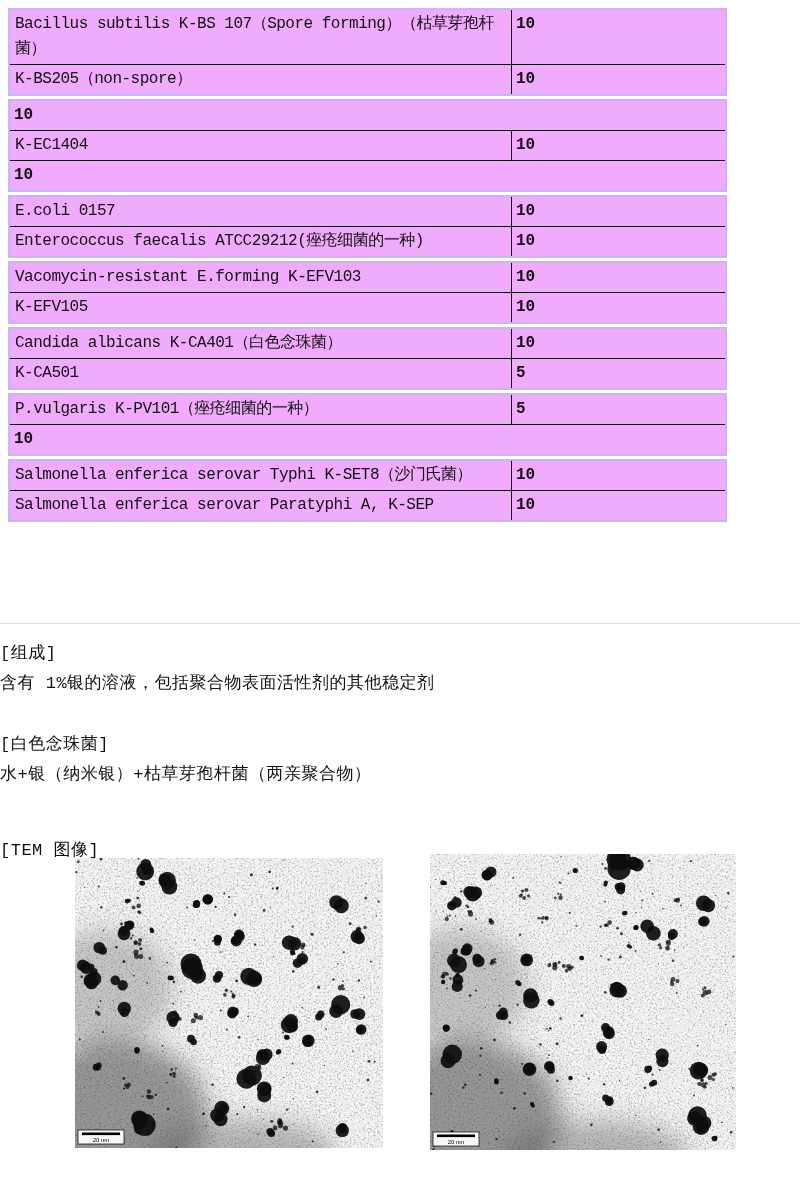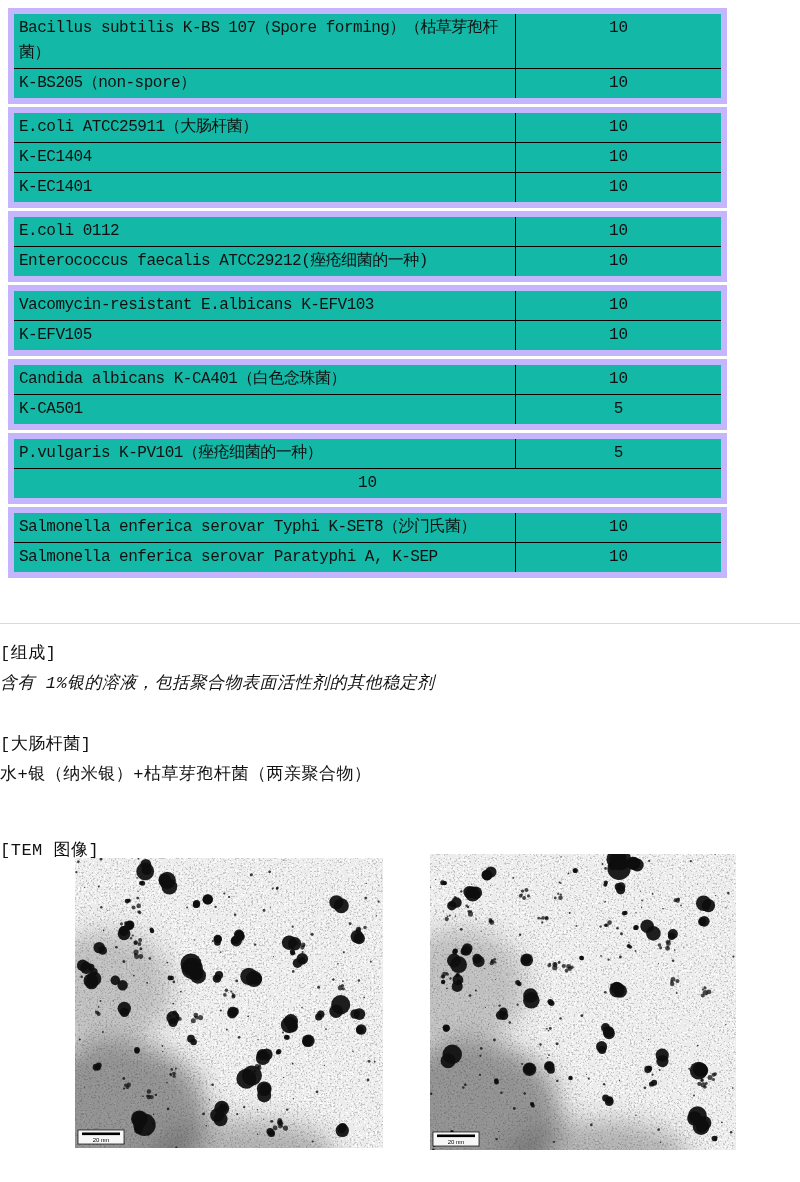--- a/index.html
+++ b/index.html
@@ -10,52 +10,53 @@
     font-family:"Liberation Mono","DejaVu Sans Mono",monospace;
     color:#111;
     overflow:hidden;
   }
   
   .strain-table{
     position:absolute;left:8px;top:8px;width:719px;
     font-size:16px;line-height:25px;
   }
   .t-group{
-    border:6px solid #c4b5fd;
+    border:2px solid #c4b5fd;
     margin-top:3px;           
-    background:#14b8a6;
+    background:#f0abfc;
   }
   .t-group:first-child{margin-top:0;}
   .t-row{display:flex;align-items:stretch;}
   .t-row + .t-row{border-top:1px solid #000;}
   .t-cell-name{
     width:492px;flex:none;
     padding:2px 4px 2px 5px;
     border-right:1px solid #000;
     letter-spacing:-0.5px;
     word-break:break-word;
   }
   .t-cell-val{
-    flex:1;text-align:center;
+    flex:1;
     padding:2px 4px;
+    font-weight:bold;
   }
   
   .separator{
     position:absolute;left:0;top:623px;width:800px;height:0;
     border:none;border-top:1px solid #d9d9d9;margin:0;
   }
   
   .section-heading,.section-body{
     position:absolute;left:0;width:796px;
     text-align:left;
     font-size:17px;line-height:24px;
     letter-spacing:0.5px;
   }
   .h-comp{top:642px;}
-  .b-comp{top:672px;font-style:italic;}
+  .b-comp{top:672px;}
   .h-form{top:733px;}
   .b-form{top:763px;}
   .h-tem{top:817px;margin-top:22px;}
   
   .tem-figure{position:absolute;display:block;}
   .tem-left{left:75px;top:858px;}
   .tem-right{left:430px;top:854px;}
 </style>
 </head>
 <body>
@@ -68,45 +69,43 @@
           <div class="t-cell-name">Bacillus subtilis K-BS 107（Spore forming）（枯草芽孢杆菌）</div>
           <div class="t-cell-val">10</div>
         </div>
         <div class="t-row">
           <div class="t-cell-name">K-BS205（non-spore）</div>
           <div class="t-cell-val">10</div>
         </div>
       </div>
       <div class="t-group">
         <div class="t-row">
-          <div class="t-cell-name">E.coli ATCC25911（大肠杆菌）</div>
           <div class="t-cell-val">10</div>
         </div>
         <div class="t-row">
           <div class="t-cell-name">K-EC1404</div>
           <div class="t-cell-val">10</div>
         </div>
         <div class="t-row">
-          <div class="t-cell-name">K-EC1401</div>
           <div class="t-cell-val">10</div>
         </div>
       </div>
       <div class="t-group">
         <div class="t-row">
-          <div class="t-cell-name">E.coli 0112</div>
+          <div class="t-cell-name">E.coli 0157</div>
           <div class="t-cell-val">10</div>
         </div>
         <div class="t-row">
           <div class="t-cell-name">Enterococcus faecalis ATCC29212(痤疮细菌的一种)</div>
           <div class="t-cell-val">10</div>
         </div>
       </div>
       <div class="t-group">
         <div class="t-row">
-          <div class="t-cell-name">Vacomycin-resistant E.albicans K-EFV103</div>
+          <div class="t-cell-name">Vacomycin-resistant E.forming K-EFV103</div>
           <div class="t-cell-val">10</div>
         </div>
         <div class="t-row">
           <div class="t-cell-name">K-EFV105</div>
           <div class="t-cell-val">10</div>
         </div>
       </div>
       <div class="t-group">
         <div class="t-row">
           <div class="t-cell-name">Candida albicans K-CA401（白色念珠菌）</div>
@@ -136,21 +135,21 @@
           <div class="t-cell-val">10</div>
         </div>
       </div>
     </div>
 
   <hr class="separator">
 
   <div class="section-heading h-comp">[组成]</div>
   <div class="section-body b-comp">含有 1%银的溶液，包括聚合物表面活性剂的其他稳定剂</div>
 
-  <div class="section-heading h-form">[大肠杆菌]</div>
+  <div class="section-heading h-form">[白色念珠菌]</div>
   <div class="section-body b-form">水+银（纳米银）+枯草芽孢杆菌（两亲聚合物）</div>
 
   <div class="section-heading h-tem">[TEM 图像]</div>
 
   <svg class="tem-figure tem-left" id="tem0" width="308" height="290" viewBox="0 0 308 290">
   <defs>
     <filter id="grainu0" x="0" y="0" width="100%" height="100%">
       <feTurbulence type="fractalNoise" baseFrequency="0.55" numOctaves="2" seed="11" stitchTiles="stitch"></feTurbulence>
       <feColorMatrix type="saturate" values="0"></feColorMatrix>
       <feComponentTransfer>

